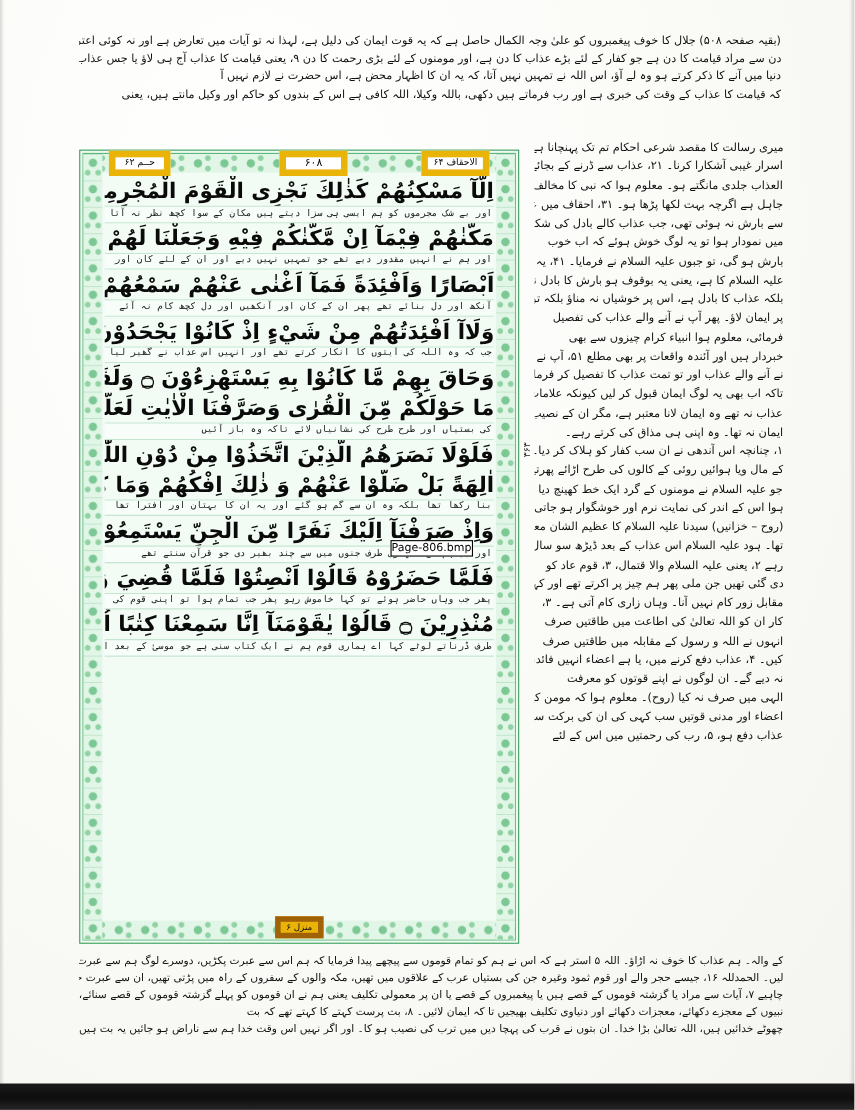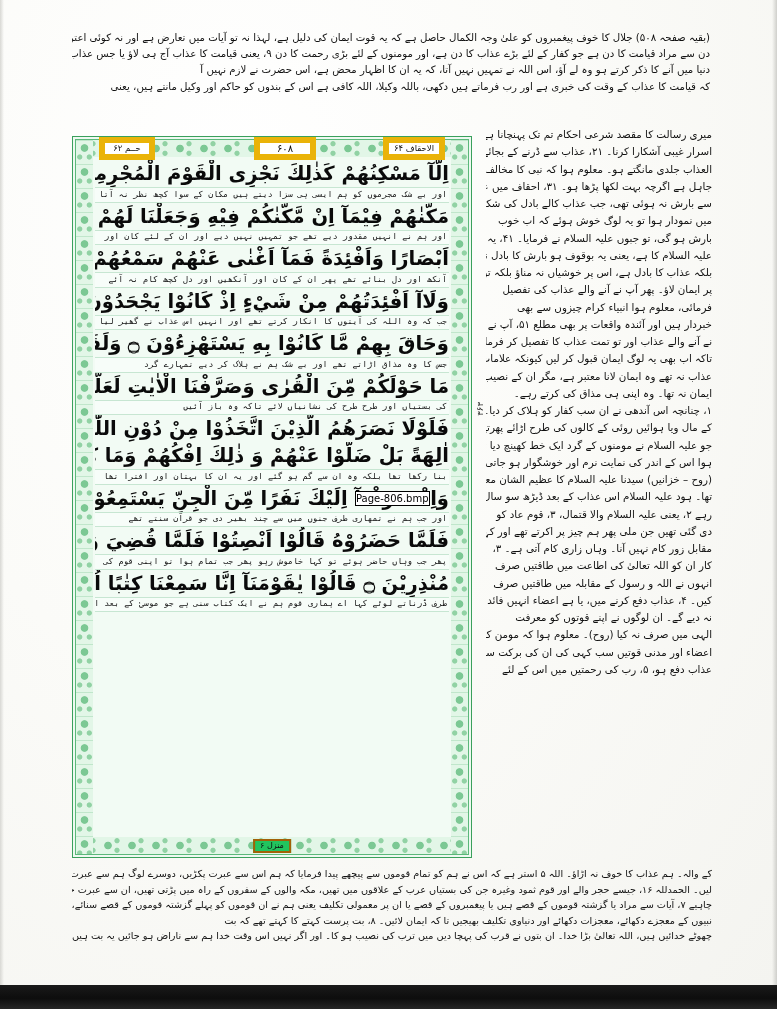--- a/index.html
+++ b/index.html
@@ -228,22 +228,22 @@
     padding: 0.5px 2px;
     box-sizing: border-box;
   }
 
   
   #manzil-marker {
     position: absolute;
     left: 50%;
     transform: translateX(-50%);
     bottom: 1px;
-    background: #22c55e;
-    border: 2px solid #a16207;
+    background: #eab308;
+    border: 5px solid #a16207;
     font-size: 8px;
     line-height: 10px;
     padding: 0 5px;
     direction: rtl;
     unicode-bidi: bidi-override;
     color: #0d0d0d;
     z-index: 5;
     text-align: center;
   }
 
@@ -320,21 +320,20 @@
         <div id="quran-body">
             <div class="arabic-line">اِلَّآ مَسْكِنُهُمْ كَذٰلِكَ نَجْزِى الْقَوْمَ الْمُجْرِمِينَ ۝ وَلَقَدْ</div>
             <div class="tafsir-line">اور بے شک مجرموں کو ہم ایسی ہی سزا دیتے ہیں مکان کے سوا کچھ نظر نہ آتا تھے</div>
             <div class="arabic-line">مَكَّنٰهُمْ فِيْمَآ اِنْ مَّكَّنٰكُمْ فِيْهِ وَجَعَلْنَا لَهُمْ سَمْعًا وَّ</div>
             <div class="tafsir-line">اور ہم نے انہیں مقدور دیے تھے جو تمہیں نہیں دیے اور ان کے لئے کان اور</div>
             <div class="arabic-line">اَبْصَارًا وَاَفْئِدَةً فَمَآ اَغْنٰى عَنْهُمْ سَمْعُهُمْ وَلَاآ اَبْصَارُهُمْ</div>
             <div class="tafsir-line">آنکھ اور دل بنائے تھے پهر ان کے کان اور آنکھیں اور دل کچھ کام نہ آئے</div>
             <div class="arabic-line">وَلَاآ اَفْئِدَتُهُمْ مِنْ شَيْءٍ اِذْ كَانُوْا يَجْحَدُوْنَ بِاٰيٰتِ اللّٰهِ</div>
             <div class="tafsir-line">جب کہ وہ اللہ کی آیتوں کا انکار کرتے تھے اور انہیں اس عذاب نے گھیر لیا</div>
             <div class="arabic-line">وَحَاقَ بِهِمْ مَّا كَانُوْا بِهِ يَسْتَهْزِءُوْنَ ۝ وَلَقَدْ اَهْلَكْنَا</div>
-            <div class="tafsir-line">جس کا وہ مذاق اڑاتے تھے اور بے شک ہم نے ہلاک کر دیے تمہارے گرد</div>
             <div class="arabic-line">مَا حَوْلَكُمْ مِّنَ الْقُرٰى وَصَرَّفْنَا الْاٰيٰتِ لَعَلَّهُمْ يَرْجِعُوْنَ</div>
             <div class="tafsir-line">کی بستیاں اور طرح طرح کی نشانیاں لائے تاکہ وہ باز آئیں</div>
             <div class="arabic-line">فَلَوْلَا نَصَرَهُمُ الَّذِيْنَ اتَّخَذُوْا مِنْ دُوْنِ اللّٰهِ قُرْبَانًا</div>
             <div class="arabic-line">اٰلِهَةً بَلْ ضَلَّوْا عَنْهُمْ وَ ذٰلِكَ اِفْكُهُمْ وَمَا كَانُوْا يَفْتَرُوْنَ</div>
             <div class="tafsir-line">بنا رکھا تھا بلکہ وہ ان سے گم ہو گئے اور یہ ان کا بہتان اور افترا تھا</div>
             <div class="arabic-line">وَاِذْ صَرَفْنَآ اِلَيْكَ نَفَرًا مِّنَ الْجِنِّ يَسْتَمِعُوْنَ الْقُرْاٰنَ</div>
             <div class="tafsir-line">اور جب ہم نے تمهاری طرف جنوں میں سے چند بھیر دی جو قرآن سنتے تھے</div>
             <div class="arabic-line">فَلَمَّا حَضَرُوْهُ قَالُوْا اَنْصِتُوْا فَلَمَّا قُضِيَ وَلَّوْا اِلٰى قَوْمِهِمْ</div>
             <div class="tafsir-line">پھر جب وہاں حاضر ہوئے تو کہا خاموش رہو پھر جب تمام ہوا تو اپنی قوم کی</div>
             <div class="arabic-line">مُنْذِرِيْنَ ۝ قَالُوْا يٰقَوْمَنَآ اِنَّا سَمِعْنَا كِتٰبًا اُنْزِلَ مِنْ</div>

